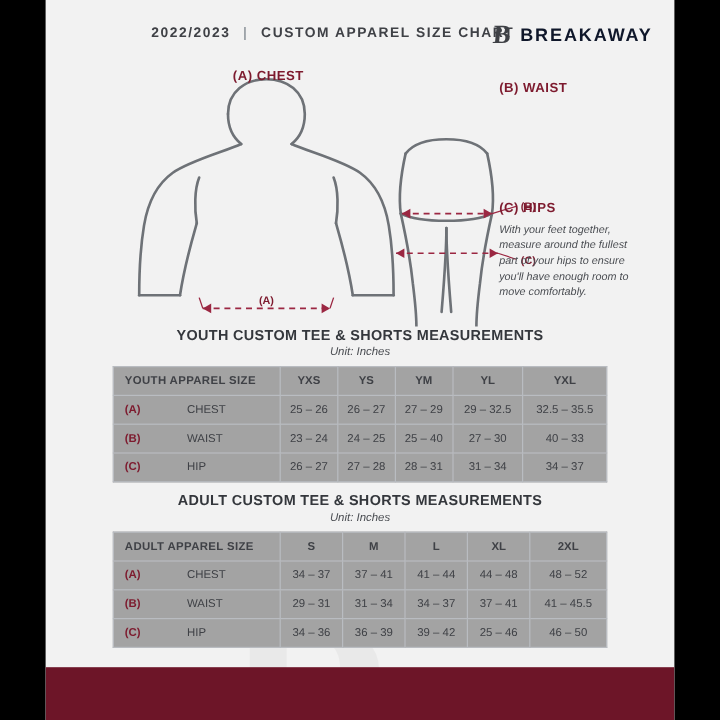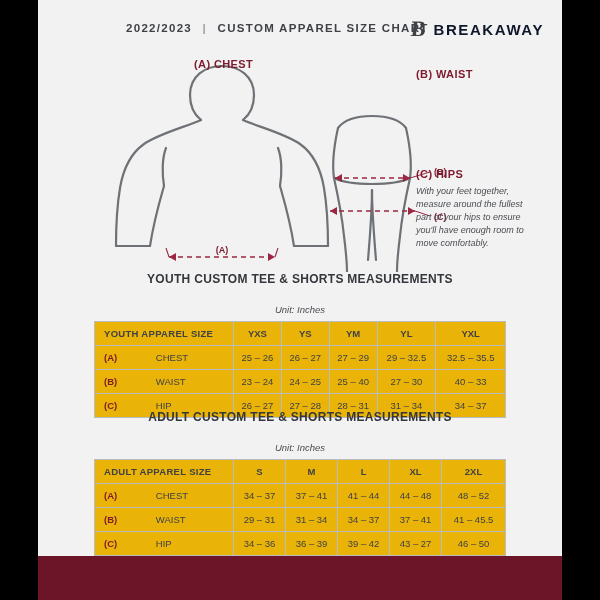--- a/index.html
+++ b/index.html
@@ -117,27 +117,27 @@
     font-size: 12px;
     font-weight: bold;
     color: #34373c;
     letter-spacing: 0.3px;
   }
   .table-unit {
     text-align: center;
     font-size: 9.5px;
     font-style: italic;
     color: #4a4d52;
-    margin-top: 18px;
+    margin-top: 2px;
     margin-bottom: 6px;
   }
   table {
     border-collapse: collapse;
     width: 100%;
-    background: #eab308;
+    background: #a3a3a3;
   }
   table td, table th {
     border: 1px solid #b9bcc1;
     font-size: 9.5px;
     color: #3f4146;
     height: 21px;
     text-align: center;
     font-weight: normal;
   }
   thead td, thead th {
@@ -347,21 +347,21 @@
           <td>41 – 45.5</td>
         </tr>
         <tr>
           <td class="rowlabel">
             <span class="lbl-code">(C)</span>
             <span class="lbl-text">HIP</span>
           </td>
           <td>34 – 36</td>
           <td>36 – 39</td>
           <td>39 – 42</td>
-          <td>43 – 27</td>
+          <td>25 – 46</td>
           <td>46 – 50</td>
         </tr>
       </tbody>
     </table>
   </div>
 
   <div class="footer-bar"></div>
 </div>
 
 </body></html>

